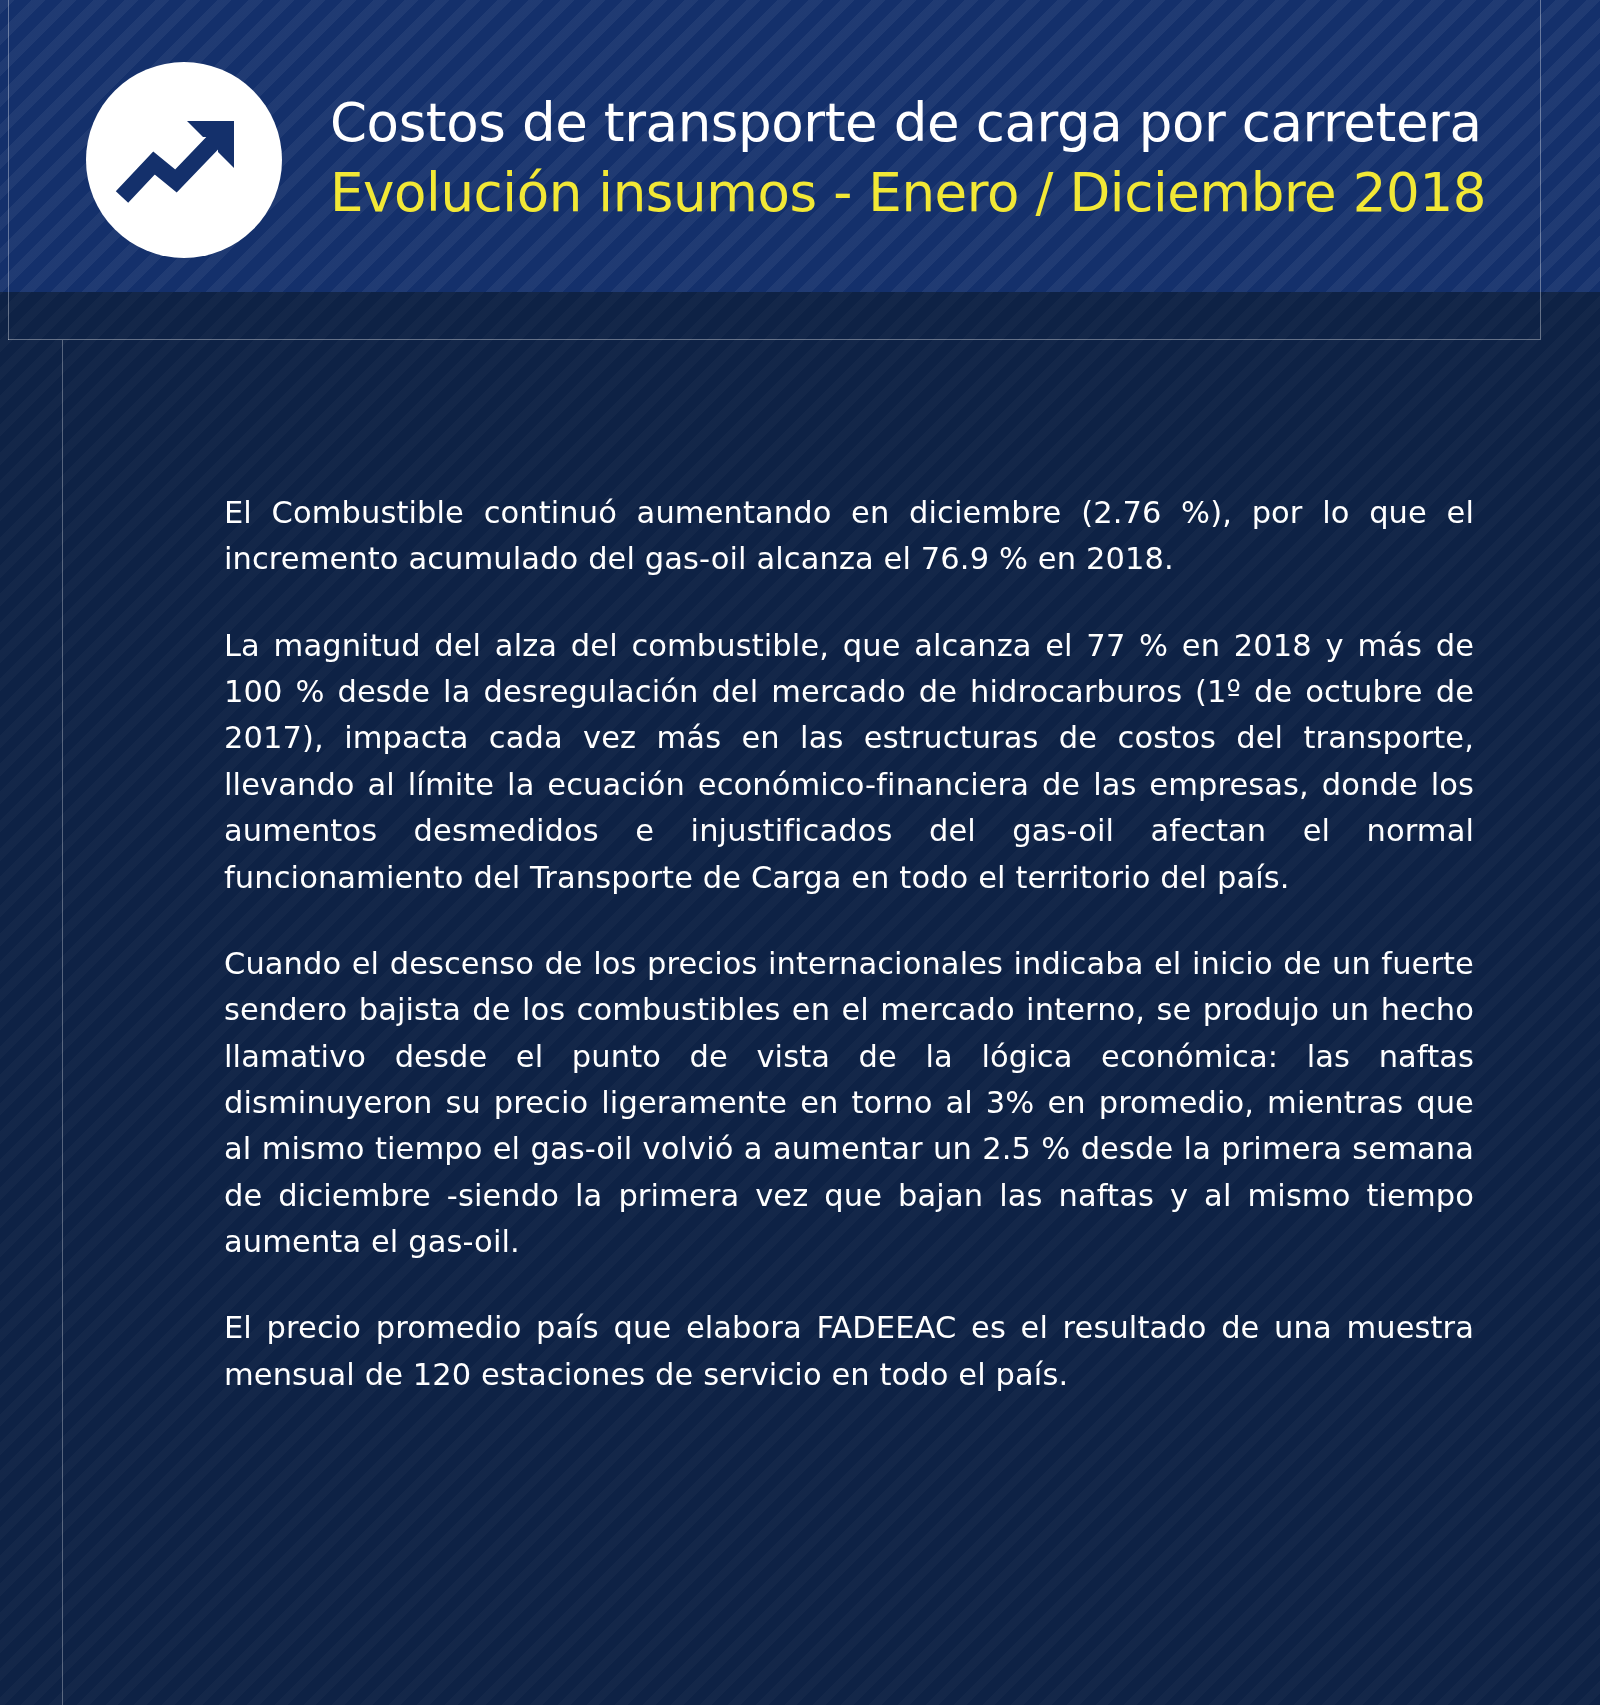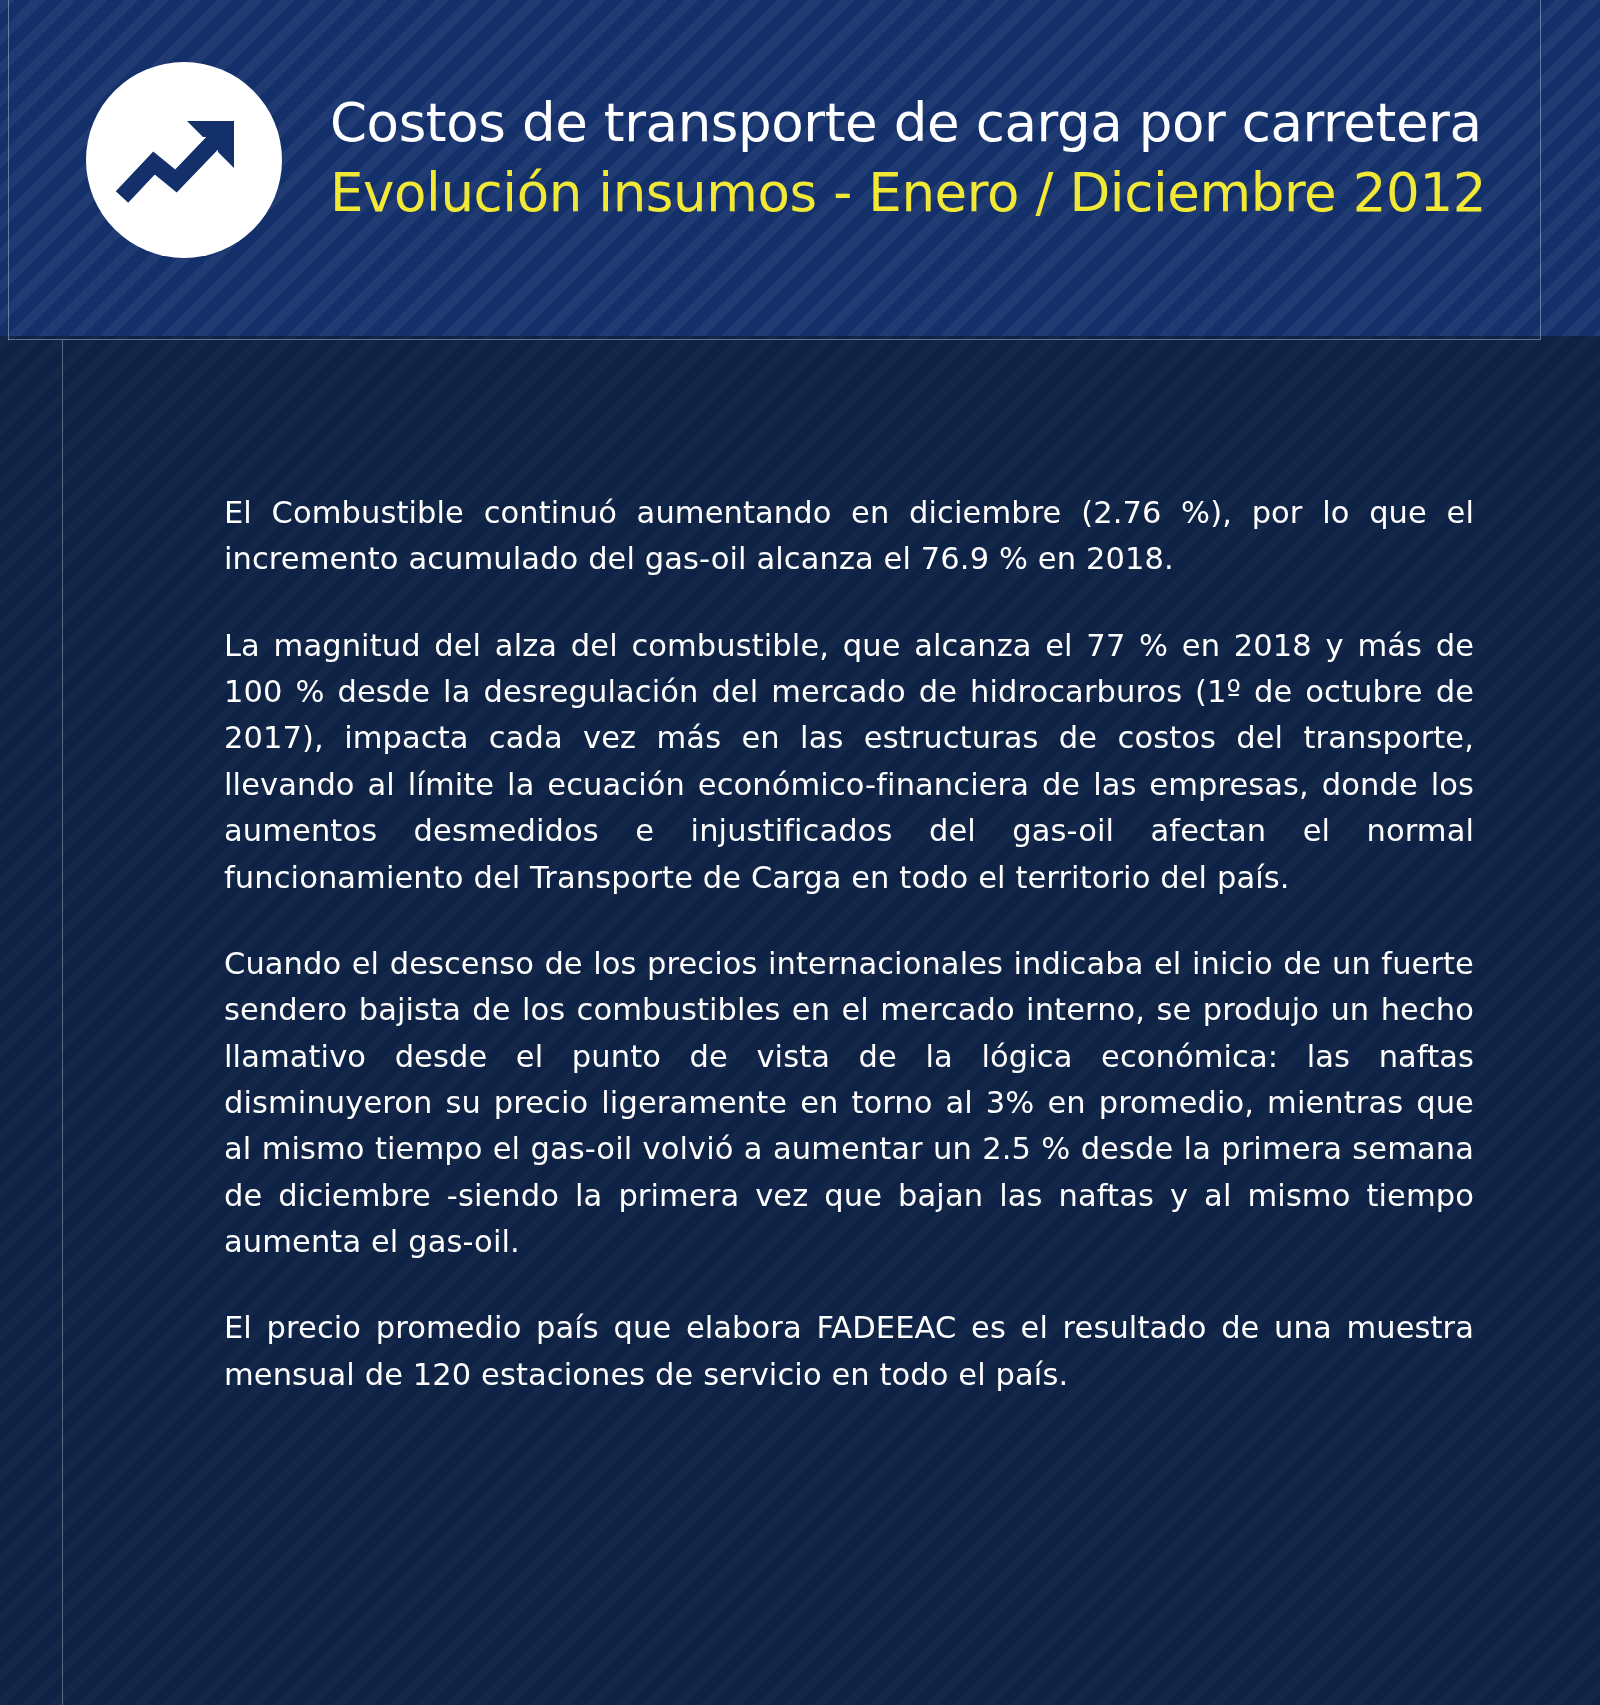--- a/index.html
+++ b/index.html
@@ -30,21 +30,21 @@
         rgba(255,255,255,0.00) 20px
       );
   }
 
   
   .header {
     position: absolute;
     top: 0;
     left: 0;
     width: 1600px;
-    height: 336px;
+    height: 292px;
     background: #14306b;
     background-image:
       repeating-linear-gradient(
         135deg,
         rgba(255,255,255,0.05) 0px,
         rgba(255,255,255,0.05) 10px,
         rgba(255,255,255,0.00) 10px,
         rgba(255,255,255,0.00) 22px
       );
     box-sizing: border-box;
@@ -151,21 +151,21 @@
       <span>
         <svg width="140" height="110" viewBox="0 0 140 110" aria-hidden="true">
           <polyline points="8,92 40,58 62,76 108,28" fill="none" stroke="#14306b" stroke-width="17" stroke-linecap="butt" stroke-linejoin="miter"></polyline>
           <polygon points="73,16 120,16 120,63 104,47 104,32 89,32" fill="#14306b"></polygon>
         </svg>
       </span>
     </div>
 
     <div class="title-block">
       <div class="title-main">Costos de transporte de carga por carretera</div>
-      <div class="title-sub">Evolución insumos - Enero / Diciembre 2012</div>
+      <div class="title-sub">Evolución insumos - Enero / Diciembre 2018</div>
     </div>
   </div>
 
   <div class="body-rule"></div>
 
   <div class="content">
     <p class="para">El Combustible continuó aumentando en diciembre (2.76 %), por lo que el incremento acumulado del gas-oil alcanza el 76.9 % en 2018.</p>
     <p class="para">La magnitud del alza del combustible, que alcanza el 77 % en 2018 y más de 100 % desde la desregulación del mercado de hidrocarburos (1º de octubre de 2017), impacta cada vez más en las estructuras de costos del transporte, llevando al límite la ecuación económico-financiera de las empresas, donde los aumentos desmedidos e injustificados del gas-oil afectan el normal funcionamiento del Transporte de Carga en todo el territorio del país.</p>
     <p class="para">Cuando el descenso de los precios internacionales indicaba el inicio de un fuerte sendero bajista de los combustibles en el mercado interno, se produjo un hecho llamativo desde el punto de vista de la lógica económica: las naftas disminuyeron su precio ligeramente en torno al 3% en promedio, mientras que al mismo tiempo el gas-oil volvió a aumentar un 2.5 % desde la primera semana de diciembre -siendo la primera vez que bajan las naftas y al mismo tiempo aumenta el gas-oil.</p>
     <p class="para">El precio promedio país que elabora FADEEAC es el resultado de una muestra mensual de 120 estaciones de servicio en todo el país.</p>

